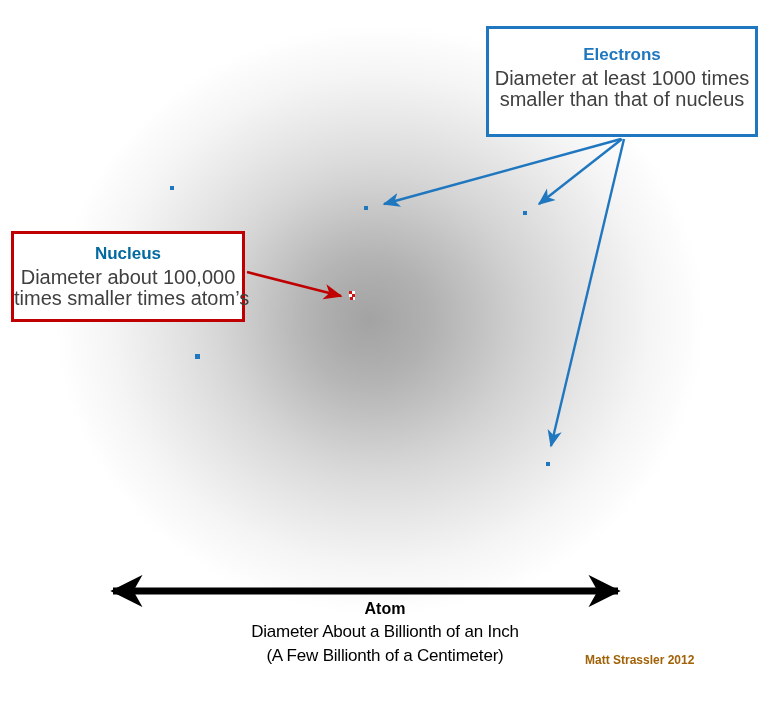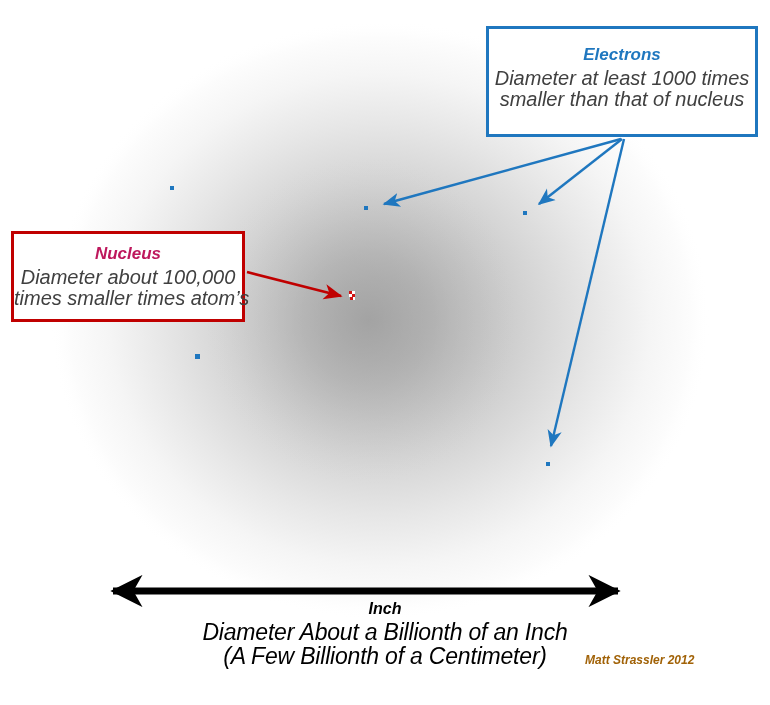--- a/index.html
+++ b/index.html
@@ -9,21 +9,20 @@
   }
   body {
     font-family: "Liberation Sans", sans-serif;
   }
   #stage {
     position: relative;
     width: 770px;
     height: 705px;
     background: #ffffff;
     overflow: hidden;
-    font-style: italic;
   }
   
   #atom-cloud {
     position: absolute;
     left: 50px;
     top: 20px;
     width: 660px;
     height: 600px;
     pointer-events: none;
   }
@@ -58,21 +57,21 @@
     border: 3px solid #c00000;
     padding-top: 9px;
   }
   .callout-title {
     font-size: 17px;
     font-weight: bold;
     line-height: 22px;
     margin-bottom: 2px;
   }
   #electrons-title { color: #1f77bf; }
-  #nucleus-title { color: #be185d; }
+  #nucleus-title { color: #0369a1; }
   .callout-line {
     font-size: 20px;
     color: #404040;
     line-height: 21px;
     white-space: nowrap;
   }
   
   #atom-caption {
     position: absolute;
     left: 0;
@@ -80,21 +79,21 @@
     width: 770px;
     text-align: center;
     color: #000000;
   }
   #atom-label {
     font-size: 16px;
     font-weight: bold;
     line-height: 22px;
   }
   .caption-line {
-    font-size: 23px;
+    font-size: 17px;
     line-height: 24px;
     letter-spacing: -0.2px;
   }
   #credit {
     position: absolute;
     left: 585px;
     top: 653px;
     font-size: 12px;
     font-weight: bold;
     color: #a16207;
@@ -175,20 +174,20 @@
     <div class="callout-line">smaller than that of nucleus</div>
   </div>
 
   <div class="callout" id="nucleus-callout">
     <div class="callout-title" id="nucleus-title">Nucleus</div>
     <div class="callout-line">Diameter about 100,000</div>
     <div class="callout-line">times smaller times atom’s</div>
   </div>
 
   <div id="atom-caption">
-    <div id="atom-label">Inch</div>
+    <div id="atom-label">Atom</div>
     <div class="caption-line">Diameter About a Billionth of an Inch</div>
     <div class="caption-line">(A Few Billionth of a Centimeter)</div>
   </div>
 
   <div id="credit">Matt Strassler 2012</div>
 
 </div>
 
 </body></html>

